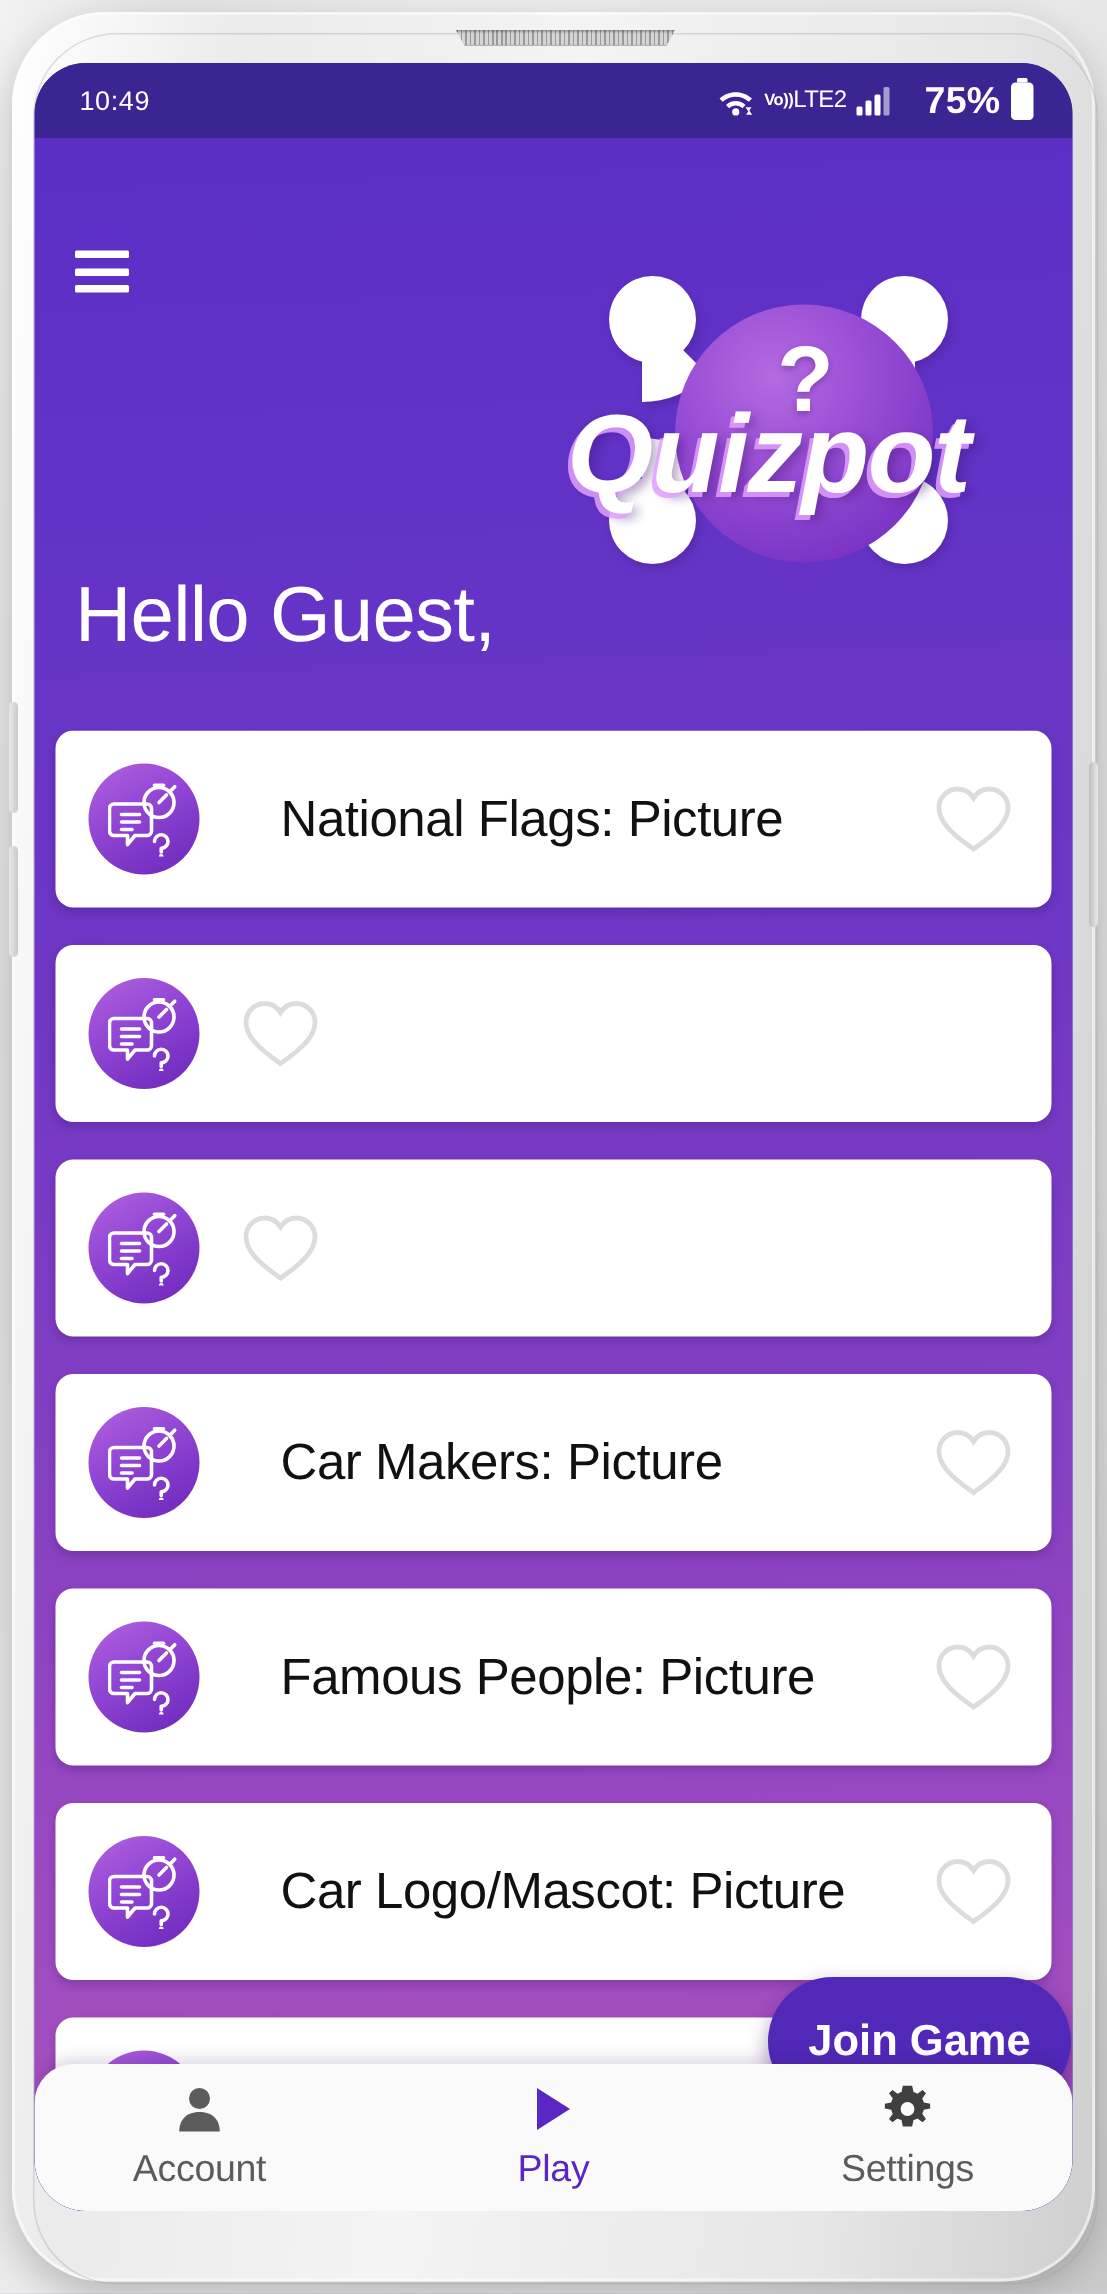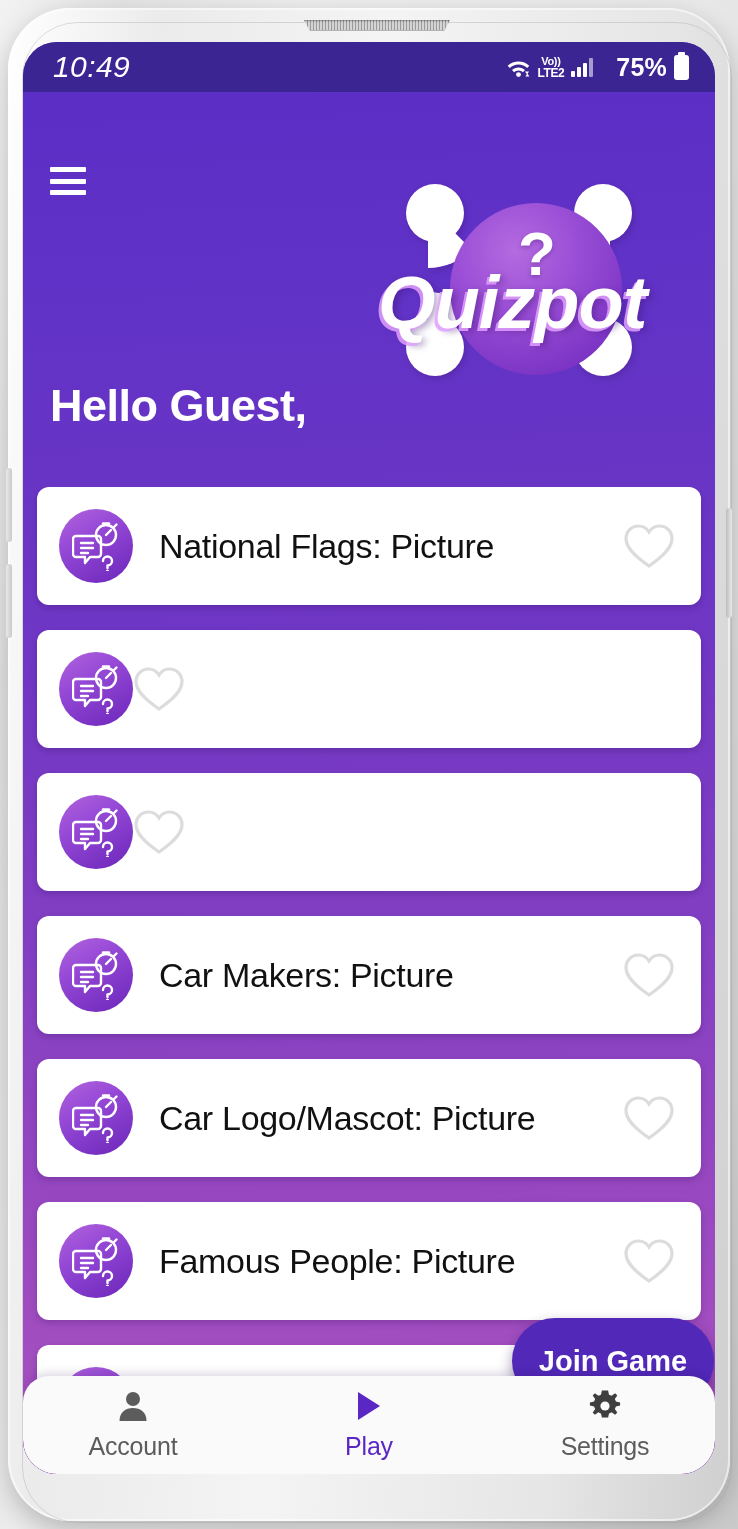--- a/index.html
+++ b/index.html
@@ -70,38 +70,37 @@
     position: relative;
     height: 50px;
     background: #3b2592;
     display: flex;
     align-items: center;
     justify-content: space-between;
     padding: 0 26px 0 30px;
     color: #ffffff;
   }
   #status-time {
-    font-size: 30px;
+    font-size: 18px;
     letter-spacing: 0.4px;
-    font-style: italic;
   }
   #status-icons {
     display: flex;
     align-items: center;
     gap: 7px;
   }
   #wifi-icon-wrap { position: relative; width: 27px; height: 24px; }
   #volte-icon {
-    display: flex; flex-direction: column;
+    display: flex; flex-direction: row;
     align-items: center; justify-content: center;
     line-height: 1;
     margin-left: -1px;
   }
   #volte-icon .volte-top { font-size: 11px; font-weight: bold; letter-spacing: -0.3px; }
-  #volte-icon .volte-bot { font-size: 12px; font-weight: bold; letter-spacing: -0.4px; }
+  #volte-icon .volte-bot { font-size: 16px; font-weight: normal; letter-spacing: -0.4px; }
   #signal-bars { display: flex; align-items: flex-end; gap: 2px; height: 19px; }
   #signal-bars i { display:block; width: 4px; background: #ffffff; border-radius: 1px; }
   #signal-bars i:nth-child(1) { height: 6px; }
   #signal-bars i:nth-child(2) { height: 10px; }
   #signal-bars i:nth-child(3) { height: 14px; }
   #signal-bars i:nth-child(4) { height: 19px; opacity: 0.55; }
   #battery-percent { font-size: 25px; font-weight: bold; letter-spacing: 0.2px; margin-left: 16px; }
   #battery-icon {
     width: 15px; height: 25px;
     border-radius: 3px;
@@ -194,22 +193,22 @@
     font-style: italic;
     color: #ffffff;
     letter-spacing: -1px;
     text-shadow: -3px 3px 0 rgba(226,160,255,0.85), 3px 3px 7px rgba(60,20,110,0.40);
   }
 
   
   #greeting-text {
     position: absolute;
     left: 27px; top: 288px;
-    font-size: 45px;
-    font-weight: bold;
+    font-size: 52px;
+    font-weight: normal;
     color: #ffffff;
     letter-spacing: -0.5px;
   }
 
   
   #quiz-list {
     position: absolute;
     left: 0; top: 395px;
     width: 692px; height: 930px;
     overflow: hidden;
@@ -218,20 +217,21 @@
     position: relative;
     margin: 0 14px 25px 14px;
     height: 118px;
     background: #ffffff;
     border-radius: 12px;
     box-shadow: 0 3px 6px rgba(40,10,80,0.22);
     display: flex;
     align-items: center;
     padding: 0 26px 0 22px;
     cursor: pointer;
+    gap: 28px;
   }
   .quiz-icon {
     position: relative;
     flex: 0 0 auto;
     width: 74px; height: 74px;
     border-radius: 50%;
     background: linear-gradient(150deg, #b264dd 0%, #9548d6 38%, #7a33c4 76%, #6e27ba 100%);
   }
   .quiz-icon svg { position: absolute; left: 13px; top: 12px; }
   .quiz-title {
@@ -455,44 +455,44 @@
     <path d="M9 32 h7"></path>
     <circle cx="34" cy="14" r="10"></circle>
     <path d="M34 14 l5 -5"></path>
     <path d="M31 2.5 h6"></path>
     <path d="M42 6 l2.5 -2.5"></path>
     <path d="M31 40 a4.5 4.5 0 1 1 4.5 4.5 v2.5"></path>
   </g>
   <circle cx="35.5" cy="50" r="1.6" fill="#ffffff"></circle>
 </svg>
             </div>
+            <div class="quiz-title">Famous People: Picture</div>
+            <div class="favorite-heart">
+<svg width="52" height="48" viewBox="0 0 52 48">
+  <path d="M26 44 C10 33 3 25 3 16.5 C3 9.5 8.6 4 15.5 4 C20 4 23.8 6.4 26 10 C28.2 6.4 32 4 36.5 4 C43.4 4 49 9.5 49 16.5 C49 25 42 33 26 44 Z" fill="none" stroke="#dcdcdc" stroke-width="3.2"></path>
+</svg></div>
+          </div>
+          <div class="quiz-card">
+            <div class="quiz-icon">
+<svg width="48" height="50" viewBox="0 0 48 50">
+  <g fill="none" stroke="#ffffff" stroke-width="2.4" stroke-linecap="round" stroke-linejoin="round">
+    <path d="M4 15 h22 a3 3 0 0 1 3 3 v15 a3 3 0 0 1 -3 3 h-8 l-5 6 v-6 h-9 a3 3 0 0 1 -3 -3 v-15 a3 3 0 0 1 3 -3 z"></path>
+    <path d="M9 22 h12"></path>
+    <path d="M9 27 h12"></path>
+    <path d="M9 32 h7"></path>
+    <circle cx="34" cy="14" r="10"></circle>
+    <path d="M34 14 l5 -5"></path>
+    <path d="M31 2.5 h6"></path>
+    <path d="M42 6 l2.5 -2.5"></path>
+    <path d="M31 40 a4.5 4.5 0 1 1 4.5 4.5 v2.5"></path>
+  </g>
+  <circle cx="35.5" cy="50" r="1.6" fill="#ffffff"></circle>
+</svg>
+            </div>
             <div class="quiz-title">Car Logo/Mascot: Picture</div>
-            <div class="favorite-heart">
-<svg width="52" height="48" viewBox="0 0 52 48">
-  <path d="M26 44 C10 33 3 25 3 16.5 C3 9.5 8.6 4 15.5 4 C20 4 23.8 6.4 26 10 C28.2 6.4 32 4 36.5 4 C43.4 4 49 9.5 49 16.5 C49 25 42 33 26 44 Z" fill="none" stroke="#dcdcdc" stroke-width="3.2"></path>
-</svg></div>
-          </div>
-          <div class="quiz-card">
-            <div class="quiz-icon">
-<svg width="48" height="50" viewBox="0 0 48 50">
-  <g fill="none" stroke="#ffffff" stroke-width="2.4" stroke-linecap="round" stroke-linejoin="round">
-    <path d="M4 15 h22 a3 3 0 0 1 3 3 v15 a3 3 0 0 1 -3 3 h-8 l-5 6 v-6 h-9 a3 3 0 0 1 -3 -3 v-15 a3 3 0 0 1 3 -3 z"></path>
-    <path d="M9 22 h12"></path>
-    <path d="M9 27 h12"></path>
-    <path d="M9 32 h7"></path>
-    <circle cx="34" cy="14" r="10"></circle>
-    <path d="M34 14 l5 -5"></path>
-    <path d="M31 2.5 h6"></path>
-    <path d="M42 6 l2.5 -2.5"></path>
-    <path d="M31 40 a4.5 4.5 0 1 1 4.5 4.5 v2.5"></path>
-  </g>
-  <circle cx="35.5" cy="50" r="1.6" fill="#ffffff"></circle>
-</svg>
-            </div>
-            <div class="quiz-title">Famous People: Picture</div>
             <div class="favorite-heart">
 <svg width="52" height="48" viewBox="0 0 52 48">
   <path d="M26 44 C10 33 3 25 3 16.5 C3 9.5 8.6 4 15.5 4 C20 4 23.8 6.4 26 10 C28.2 6.4 32 4 36.5 4 C43.4 4 49 9.5 49 16.5 C49 25 42 33 26 44 Z" fill="none" stroke="#dcdcdc" stroke-width="3.2"></path>
 </svg></div>
           </div>
           <div class="quiz-card">
             <div class="quiz-icon">
 <svg width="48" height="50" viewBox="0 0 48 50">
   <g fill="none" stroke="#ffffff" stroke-width="2.4" stroke-linecap="round" stroke-linejoin="round">
     <path d="M4 15 h22 a3 3 0 0 1 3 3 v15 a3 3 0 0 1 -3 3 h-8 l-5 6 v-6 h-9 a3 3 0 0 1 -3 -3 v-15 a3 3 0 0 1 3 -3 z"></path>

